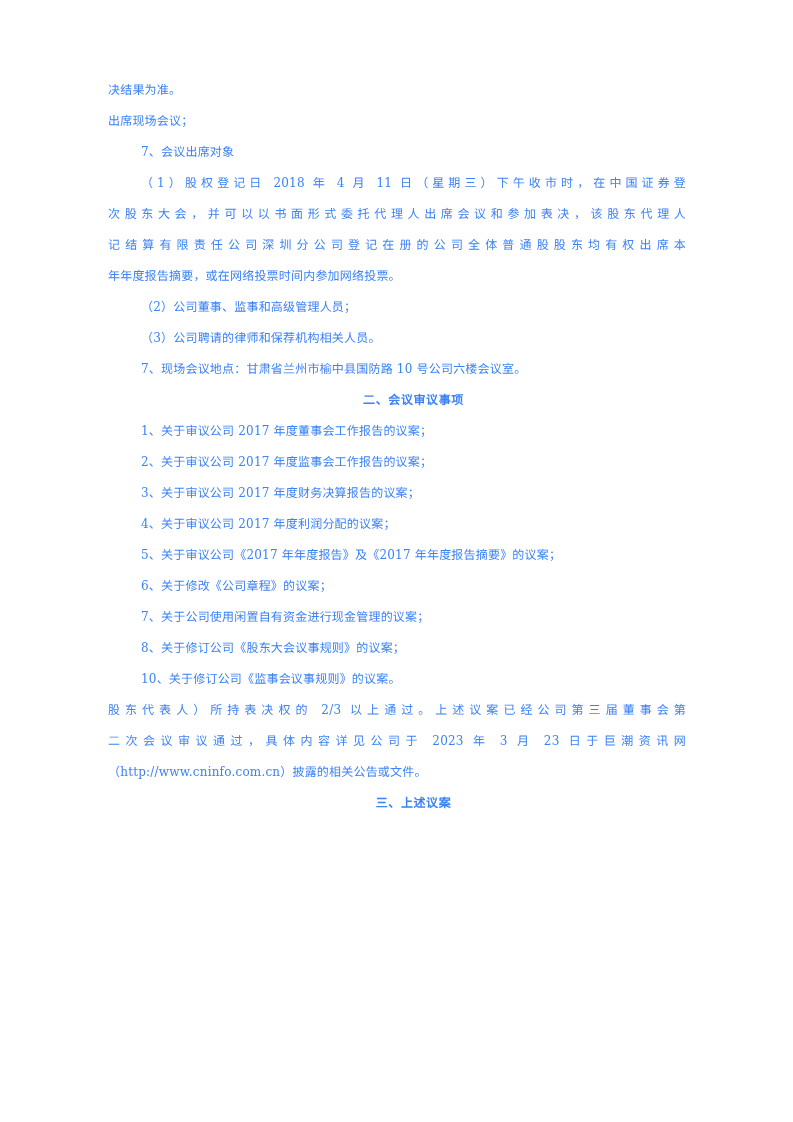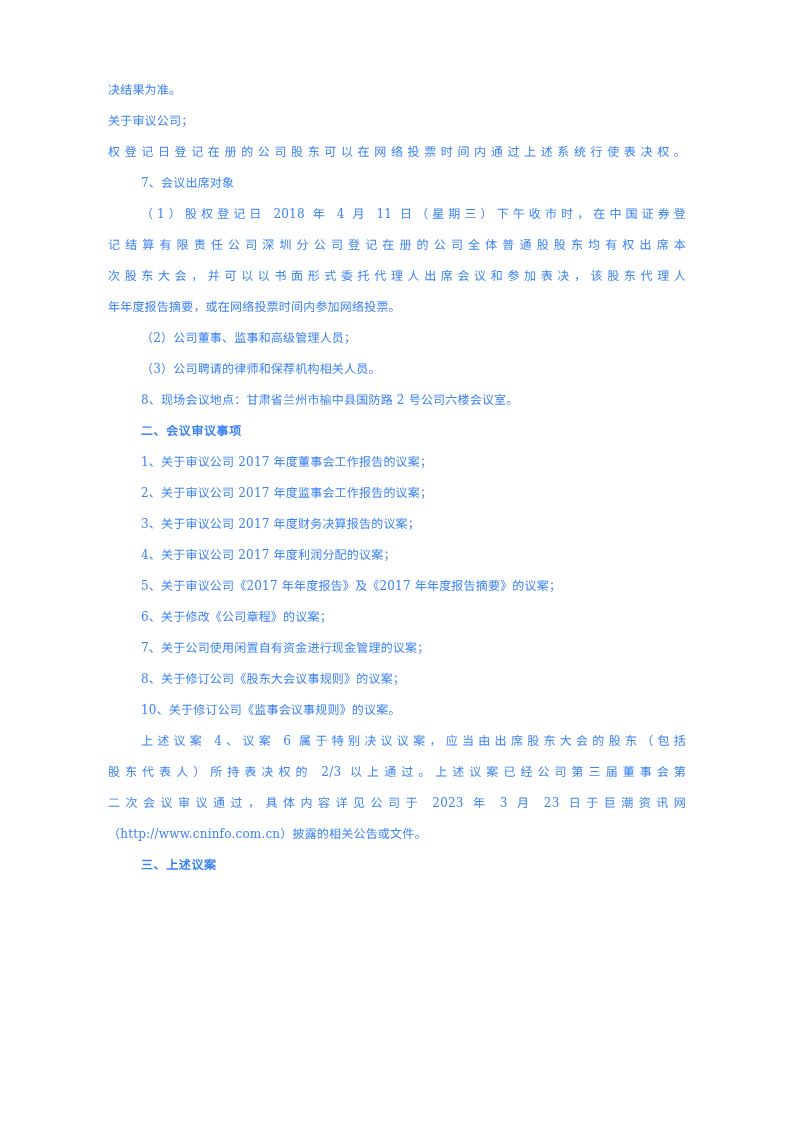--- a/index.html
+++ b/index.html
@@ -34,47 +34,46 @@
     text-indent: 33px;
   }
   .line.fill {
     text-align: justify;
     text-align-last: justify;
   }
   .line.heading {
     font-weight: bold;
     font-family: "DejaVu Sans", "Liberation Sans", sans-serif;
     letter-spacing: 0.6px;
+    text-align: center;
   }
 </style>
 </head>
 <body>
 
 <div class="page">
   <div class="doc">
       <div class="line">决结果为准。</div>
-      <div class="line">关于审议公司；</div>
-      <div class="line fill">权登记日登记在册的公司股东可以在网络投票时间内通过上述系统行使表决权。</div>
+      <div class="line">出席现场会议；</div>
       <div class="line indent">7、会议出席对象</div>
       <div class="line indent fill">（1）股权登记日 2018 年 4 月 11 日（星期三）下午收市时，在中国证券登</div>
+      <div class="line fill">次股东大会，并可以以书面形式委托代理人出席会议和参加表决，该股东代理人</div>
       <div class="line fill">记结算有限责任公司深圳分公司登记在册的公司全体普通股股东均有权出席本</div>
-      <div class="line fill">次股东大会，并可以以书面形式委托代理人出席会议和参加表决，该股东代理人</div>
       <div class="line">年年度报告摘要，或在网络投票时间内参加网络投票。</div>
       <div class="line indent">（2）公司董事、监事和高级管理人员；</div>
       <div class="line indent">（3）公司聘请的律师和保荐机构相关人员。</div>
-      <div class="line indent">8、现场会议地点：甘肃省兰州市榆中县国防路 2 号公司六楼会议室。</div>
+      <div class="line indent">7、现场会议地点：甘肃省兰州市榆中县国防路 10 号公司六楼会议室。</div>
       <div class="line indent heading">二、会议审议事项</div>
       <div class="line indent">1、关于审议公司 2017 年度董事会工作报告的议案；</div>
       <div class="line indent">2、关于审议公司 2017 年度监事会工作报告的议案；</div>
       <div class="line indent">3、关于审议公司 2017 年度财务决算报告的议案；</div>
       <div class="line indent">4、关于审议公司 2017 年度利润分配的议案；</div>
       <div class="line indent">5、关于审议公司《2017 年年度报告》及《2017 年年度报告摘要》的议案；</div>
       <div class="line indent">6、关于修改《公司章程》的议案；</div>
       <div class="line indent">7、关于公司使用闲置自有资金进行现金管理的议案；</div>
       <div class="line indent">8、关于修订公司《股东大会议事规则》的议案；</div>
       <div class="line indent">10、关于修订公司《监事会议事规则》的议案。</div>
-      <div class="line indent fill">上述议案 4、议案 6 属于特别决议议案，应当由出席股东大会的股东（包括</div>
       <div class="line fill">股东代表人）所持表决权的 2/3 以上通过。上述议案已经公司第三届董事会第</div>
       <div class="line fill">二次会议审议通过，具体内容详见公司于 2023 年 3 月 23 日于巨潮资讯网</div>
       <div class="line">（http://www.cninfo.com.cn）披露的相关公告或文件。</div>
       <div class="line indent heading">三、上述议案</div>
     </div>
 </div>
 
 </body></html>

